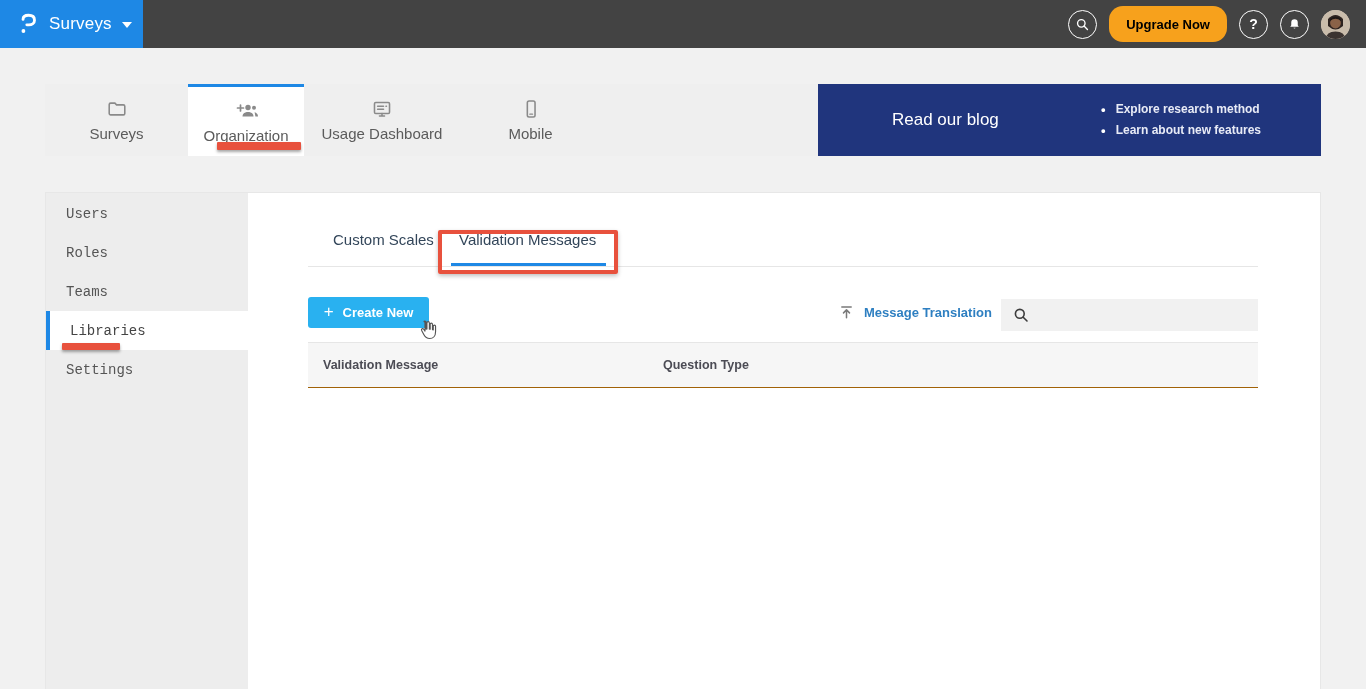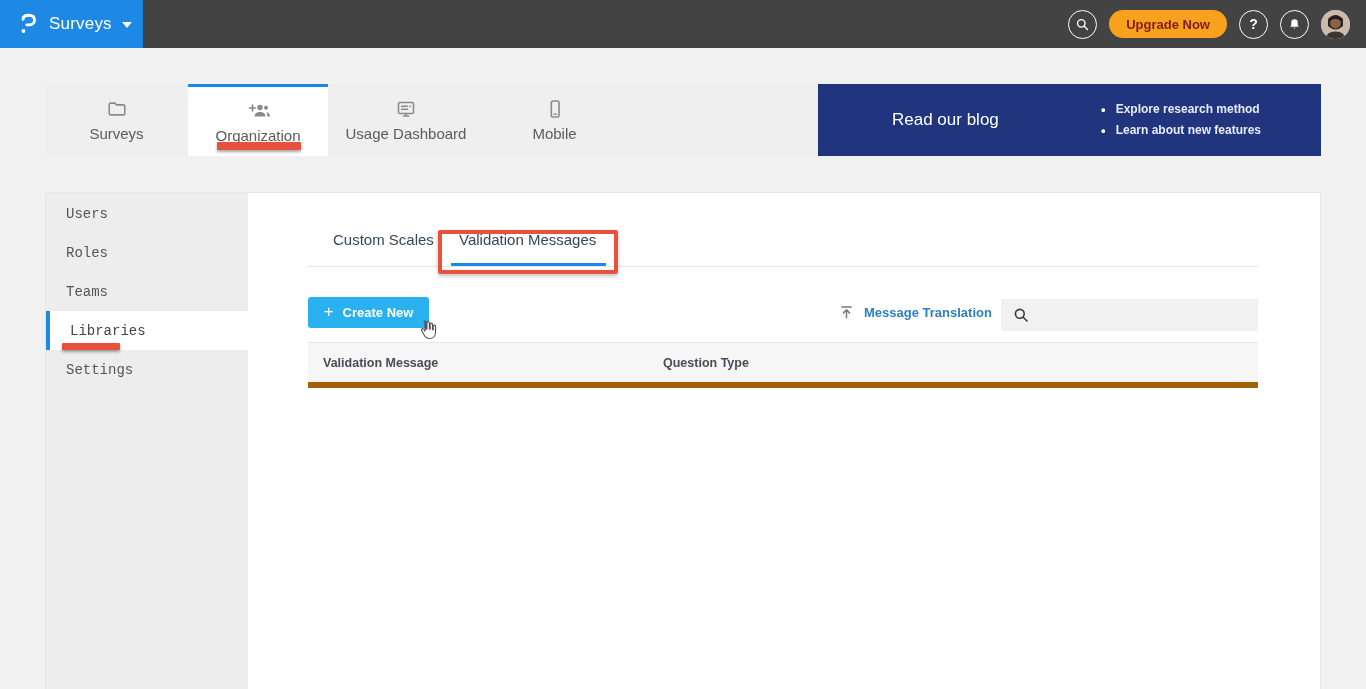--- a/index.html
+++ b/index.html
@@ -14,21 +14,21 @@
   .abs { position:absolute; }
 
   
   .topbar { left:0; top:0; width:1366px; height:48px; background:#434343; display:flex; align-items:center; }
   .logo-area { width:143px; height:48px; background:#1e88e5; display:flex; align-items:center; padding-left:18px; cursor:pointer; }
   .logo-mark { width:22px; height:26px; }
   .product-label { color:#fff; font-size:17px; margin-left:9px; letter-spacing:.2px; }
   .caret-down { width:0; height:0; border-left:5px solid transparent; border-right:5px solid transparent; border-top:6px solid #fff; margin-left:10px; margin-top:2px; }
   .topbar-right { margin-left:auto; display:flex; align-items:center; gap:12px; padding-right:16px; }
   .circle-btn { width:29px; height:29px; border-radius:50%; border:1.5px solid #fff; display:flex; align-items:center; justify-content:center; cursor:pointer; flex:none; }
-  .upgrade-btn { height:28px; padding:0 17px; border:none; border-radius:14px; background:#f7a11c; color:#7f1d1d; font-size:13px; font-weight:bold; font-family:inherit; cursor:pointer; }
+  .upgrade-btn { height:36px; padding:0 17px; border:none; border-radius:14px; background:#f7a11c; color:#000000; font-size:13px; font-weight:bold; font-family:inherit; cursor:pointer; }
   .help-circle { color:#fff; font-size:14px; font-weight:bold; }
   .avatar { width:29px; height:29px; border-radius:50%; overflow:hidden; background:#cfc3b6; cursor:pointer; flex:none; }
 
   
   .nav-row { left:45px; top:84px; width:1276px; height:72px; display:flex; }
   .nav-tabs { width:773px; height:72px; background:#efefef; display:flex; }
   .nav-tab { height:72px; display:flex; flex-direction:column; align-items:center; justify-content:center; gap:5px; cursor:pointer; position:relative; }
   .nav-tab .label { font-size:15px; color:#5b5b5b; }
   .nav-tab.active { background:#fff; border-top:3px solid #1e88e5; }
   .nav-filler { flex:1; background:#efefef; }
@@ -62,21 +62,21 @@
   
   .create-btn { position:absolute; left:60px; top:104px; width:121px; height:31px; background:#29b1f0; border:none; border-radius:3px; color:#fff; font-size:13px; font-weight:bold; font-family:inherit; display:flex; align-items:center; justify-content:center; gap:9px; cursor:pointer; }
   .create-btn .plus { font-size:17px; font-weight:normal; margin-top:-2px; }
   .cursor-hand { position:absolute; left:167px; top:124px; width:26px; height:26px; pointer-events:none; }
   .import-link { position:absolute; left:591px; top:112px; display:flex; align-items:center; gap:10px; cursor:pointer; }
   .import-link .txt { font-size:13px; color:#2e7fc1; font-weight:bold; }
   .search-box { position:absolute; left:753px; top:106px; width:257px; height:32px; background:#f1f1f1; display:flex; align-items:center; padding-left:12px; }
   .search-box input { border:none; background:transparent; outline:none; font-family:inherit; font-size:13px; color:#444; margin-left:9px; width:200px; }
 
   
-  .table-header { position:absolute; left:60px; top:149px; width:950px; height:46px; background:#f6f6f6; border-top:1px solid #e6e6e6; border-bottom:6px solid #a16207; }
+  .table-header { position:absolute; left:60px; top:149px; width:950px; height:46px; background:#f6f6f6; border-top:1px solid #e6e6e6; border-bottom:1px solid #a16207; }
   .th { position:absolute; top:0; height:100%; display:flex; align-items:center; font-size:12.5px; font-weight:bold; color:#4c4c55; }
   .th-0 { left:15px; } .th-1 { left:355px; } .th-2 { left:610px; }
 </style>
 </head>
 <body>
 
 <div class="abs topbar">
   <div class="logo-area">
     <svg class="logo-mark" viewBox="0 0 24 26">
       <path d="M5.5 8 C5.5 5 8 3.5 11.5 3.5 C15.5 3.5 18 5.6 18 8.8 C18 12.1 15.3 13.9 11.8 13.9 L9.6 13.9" fill="none" stroke="#fff" stroke-width="3.1" stroke-linecap="round"></path>
@@ -115,21 +115,21 @@
 </div>
 
 <div class="abs nav-row">
   <div class="nav-tabs">
     <div class="nav-tab" style="width:143px">
       <svg width="24" height="22" viewBox="0 0 24 24">
         <path d="M3.5 7.2 C3.5 6.3 4.2 5.6 5.1 5.6 h4.6 l1.8 1.9 h7.4 c.9 0 1.6.7 1.6 1.6 v7.7 c0 .9-.7 1.6-1.6 1.6 H5.1 c-.9 0-1.6-.7-1.6-1.6 Z" fill="none" stroke="#8a8a8a" stroke-width="1.7"></path>
       </svg>
       <span class="label">Surveys</span>
     </div>
-    <div class="nav-tab active" style="width:140px">
+    <div class="nav-tab active" style="width:116px">
       <svg width="26" height="22" viewBox="0 0 26 22">
         <path d="M4.5 8 h6 M7.5 5 v6" stroke="#8a8a8a" stroke-width="1.7" stroke-linecap="round"></path>
         <circle cx="15" cy="7.5" r="2.7" fill="#8a8a8a"></circle>
         <path d="M9.5 16.5 c0-2.9 2.5-4.4 5.5-4.4 s5.5 1.5 5.5 4.4 z" fill="#8a8a8a"></path>
         <circle cx="21" cy="7.8" r="2" fill="#8a8a8a"></circle>
         <path d="M21.6 12.3 c1.9.5 3.4 1.8 3.4 4.2 h-2.6" fill="#8a8a8a"></path>
       </svg>
       <span class="label">Organization</span>
       <div class="red-underline org-underline"></div>
     </div>

